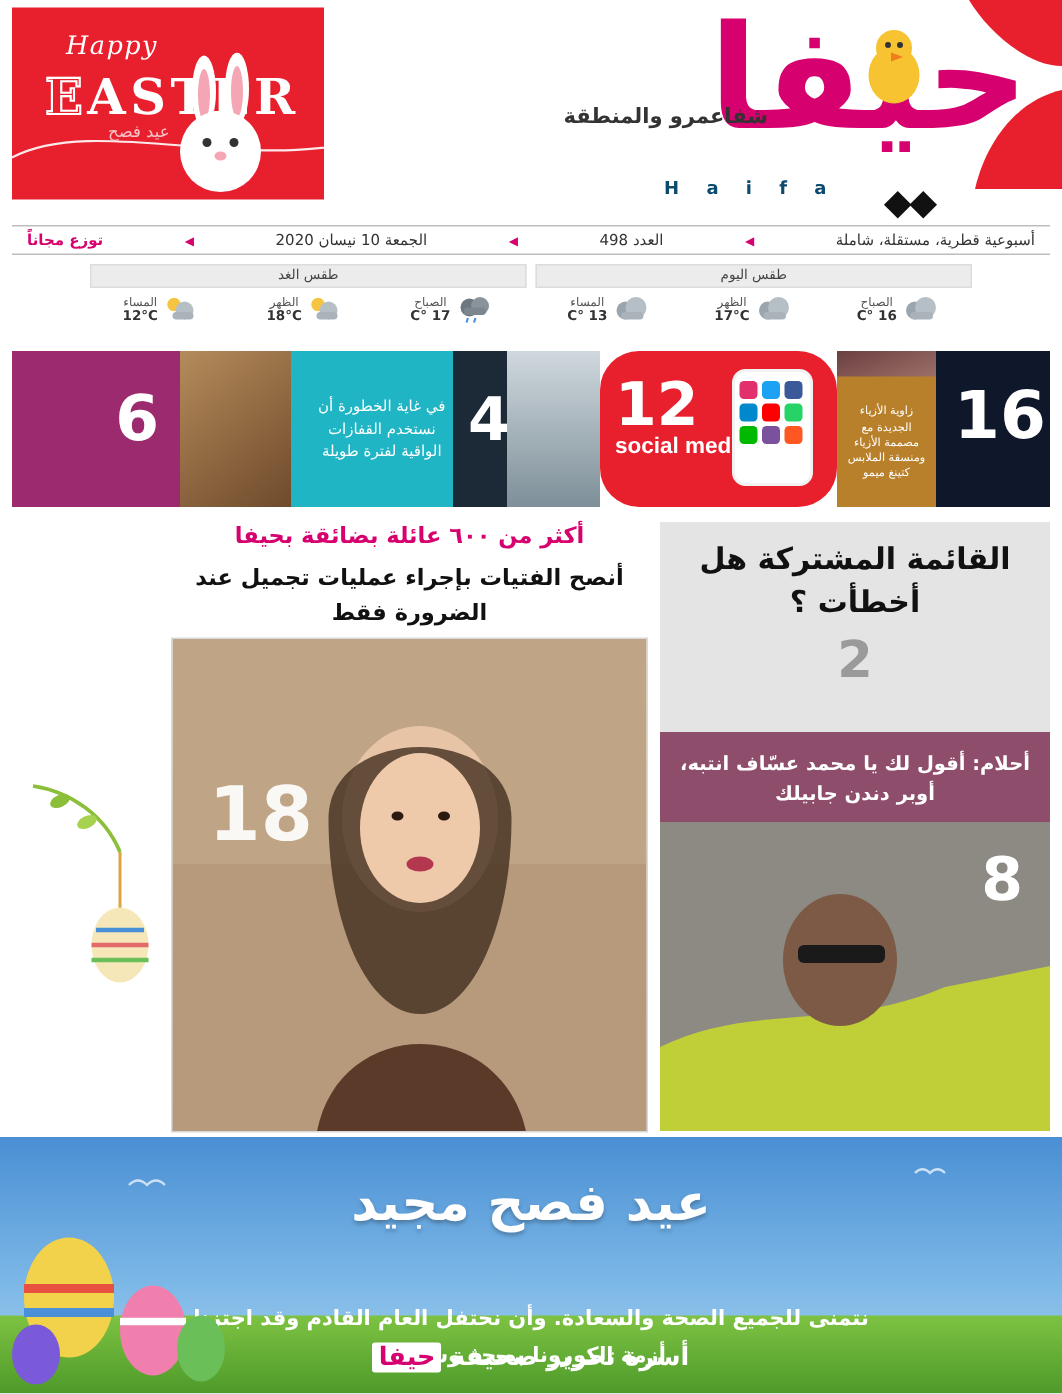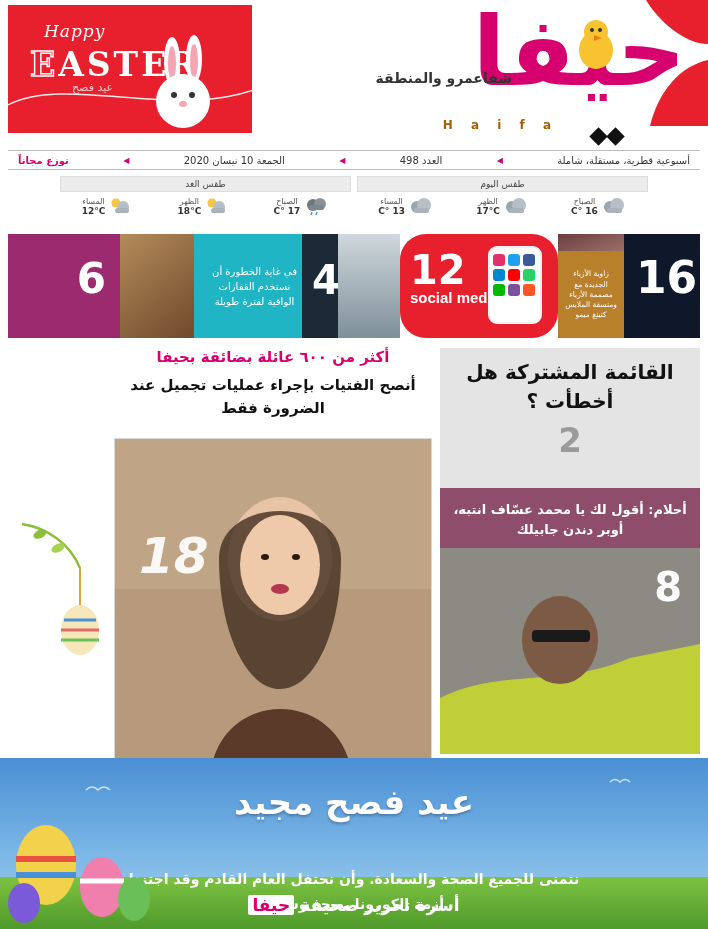--- a/index.html
+++ b/index.html
@@ -7,21 +7,21 @@
     width: 708px; height: 929px;
     font-family: "DejaVu Sans", "Liberation Sans", sans-serif;
     background: #ffffff;
     overflow: hidden;
   }
   .page { position: relative; width: 708px; height: 929px; background: #fff; }
 
   
   .masthead { position: relative; height: 148px; width: 708px; background: #fff; }
   .easter-banner {
-    position: absolute; left: 8px; top: 5px; width: 244px; height: 128px;
+    position: absolute; left: 8px; top: 5px; width: 208px; height: 128px;
     background: #e8202e; overflow: hidden;
   }
   .easter-banner .happy {
     position: absolute; left: 36px; top: 16px;
     font-family: "DejaVu Serif", serif; font-style: italic;
     color: #fff; font-size: 17px; letter-spacing: 1px;
   }
   .easter-banner .easter-word {
     position: absolute; left: 22px; top: 40px;
     font-family: "DejaVu Serif", serif;
@@ -44,21 +44,21 @@
     font-family: "DejaVu Sans", sans-serif; font-weight: 700;
     font-size: 96px; color: #d6006e; line-height: 1;
     letter-spacing: -4px;
   }
   .logo-sub {
     position: absolute; right: 196px; top: 70px;
     font-size: 14px; color: #333; font-weight: 600;
   }
   .logo-latin {
     position: absolute; right: 150px; top: 118px;
-    font-size: 12px; letter-spacing: 7px; color: #a16207; font-weight: 700;
+    font-size: 12px; letter-spacing: 7px; color: #0c4a6e; font-weight: 700;
   }
   .chick { position: absolute; right: 88px; top: 16px; width: 48px; height: 56px; }
   .red-swoosh { position: absolute; right: 0; top: 0; width: 120px; height: 130px; }
   .diamonds { position: absolute; right: 86px; top: 128px; }
   .diamond {
     display: inline-block; width: 13px; height: 13px; background: #111;
     transform: rotate(45deg); margin-left: 4px;
   }
 
   
@@ -146,23 +146,23 @@
   }
   .blk-photo .num8 {
     position: absolute; right: 18px; top: 16px; font-size: 40px; color: #fff; font-weight: 700;
   }
 
   .mid-col { position: absolute; right: 268px; top: 0; width: 318px; }
   .headline-pink { color: #d6006e; font-size: 15px; font-weight: 700; text-align: center; }
   .headline-black { color: #111; font-size: 15px; font-weight: 700; text-align: center; margin-top: 8px; line-height: 1.5; }
   .byline { color: #d6006e; font-size: 13px; font-weight: 700; text-align: left; margin-top: 4px; }
   .mid-photo {
-    margin-top: 19px; height: 330px;
+    margin-top: 6px; height: 330px;
     background: linear-gradient(175deg,#d7c9b4,#a8886c 45%,#6a4a3c);
-    position: relative; overflow: hidden; border: 1px solid #d8d8d8; font-style: italic;
+    position: relative; overflow: hidden; border: 1px solid #d8d8d8;
   }
   .mid-photo .num18 {
     position: absolute; left: 24px; top: 88px; font-size: 50px; color: rgba(255,255,255,.92); font-weight: 700;
   }
 
   .right-col { position: absolute; left: 0; top: 80px; width: 106px; height: 320px; }
   .hang-egg { position: absolute; left: 10px; top: 90px; }
 
   
   .footer {

